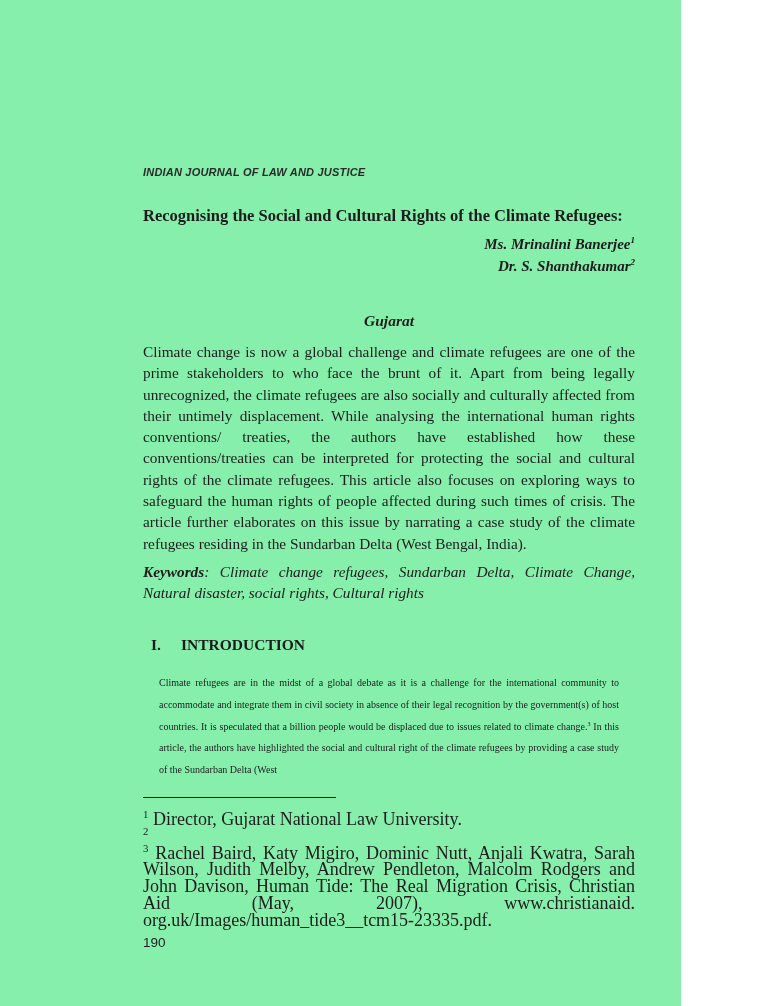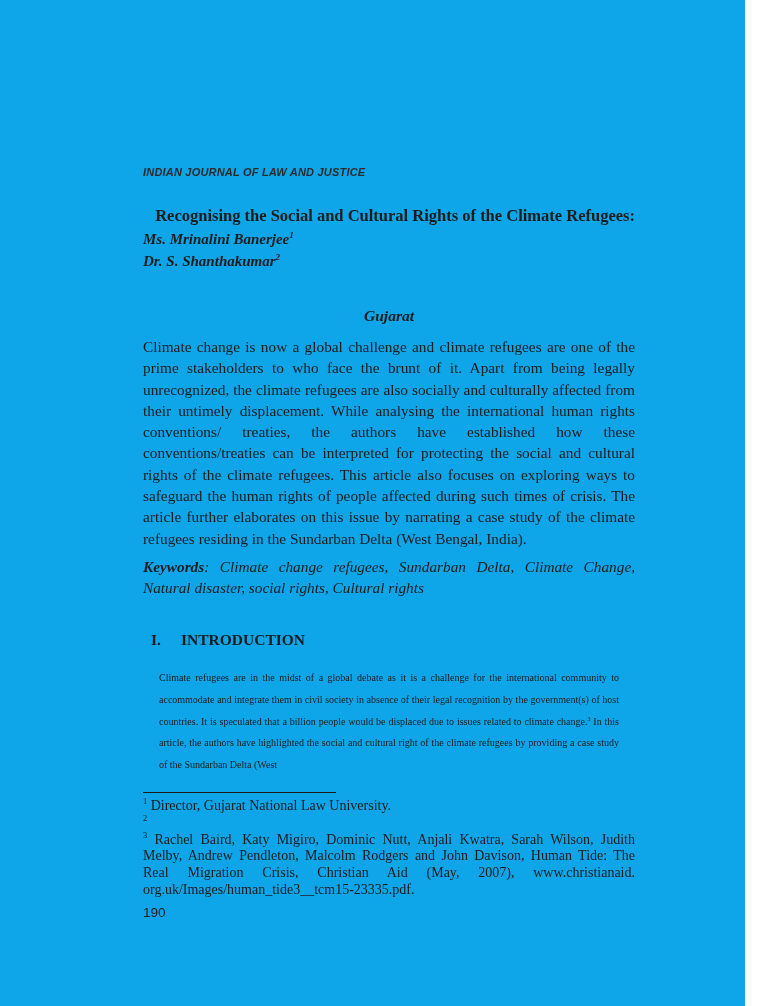--- a/index.html
+++ b/index.html
@@ -2,23 +2,23 @@
 <html><head>
 <meta charset="utf-8">
 <style>
   html, body {
     margin: 0;
     padding: 0;
     background: #ffffff;
   }
   .page {
     position: relative;
-    width: 745px;
+    width: 681px;
     height: 1006px;
-    background: #0ea5e9;
+    background: #86efac;
     overflow: hidden;
     color: #1c1c1c;
     font-family: "Liberation Serif", "DejaVu Serif", serif;
   }
   .content {
     position: absolute;
     left: 143px;
     top: 166px;
     width: 492px;
   }
@@ -28,28 +28,30 @@
     font-weight: bold;
     font-size: 11px;
     line-height: 13px;
     letter-spacing: 0.2px;
     color: #2a2a2a;
   }
   .article-title {
     margin: 24px 0 0 0;
     font-size: 16.5px;
     font-weight: bold;
-    text-align: right;
+    text-align: left;
     line-height: 25px;
   }
   .title-line {
     display: block;
     white-space: nowrap;
   }
   .authors {
+    margin-top: 5px;
+    text-align: right;
     font-weight: bold;
     font-style: italic;
     font-size: 15px;
     line-height: 22px;
   }
   .abstract-heading {
     margin-top: 33px;
     text-align: center;
     font-weight: bold;
     font-style: italic;
@@ -94,22 +96,22 @@
     line-height: 0;
   }
   .footnote-rule {
     margin-top: 9px;
     width: 193px;
     height: 0;
     border: none;
     border-top: 1.5px solid #1c1c1c;
   }
   .footnotes {
-    margin-top: 5px;
-    font-size: 14px;
+    margin-top: 13px;
+    font-size: 18px;
     line-height: 16.8px;
   }
   .footnote {
     margin: 0;
     text-align: justify;
   }
   .page-number {
     margin-top: 5px;
     font-family: "Liberation Sans", "DejaVu Sans", sans-serif;
     font-size: 13.5px;

